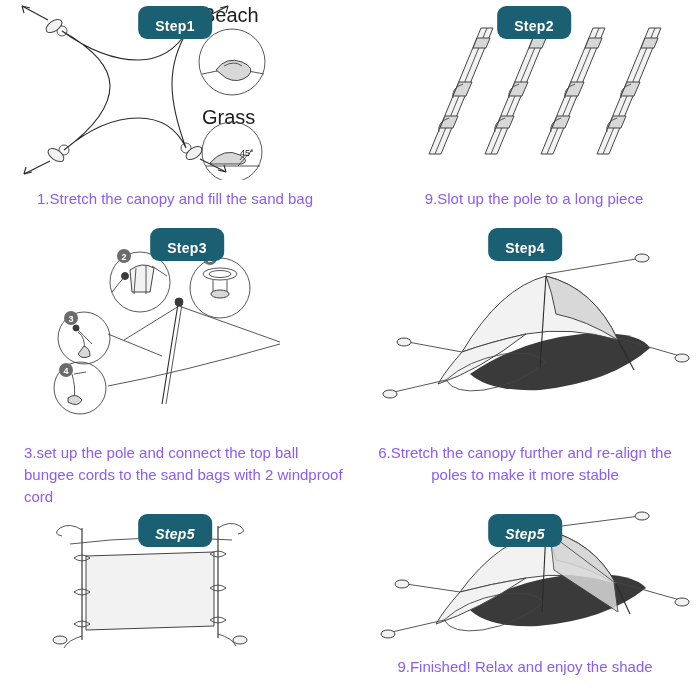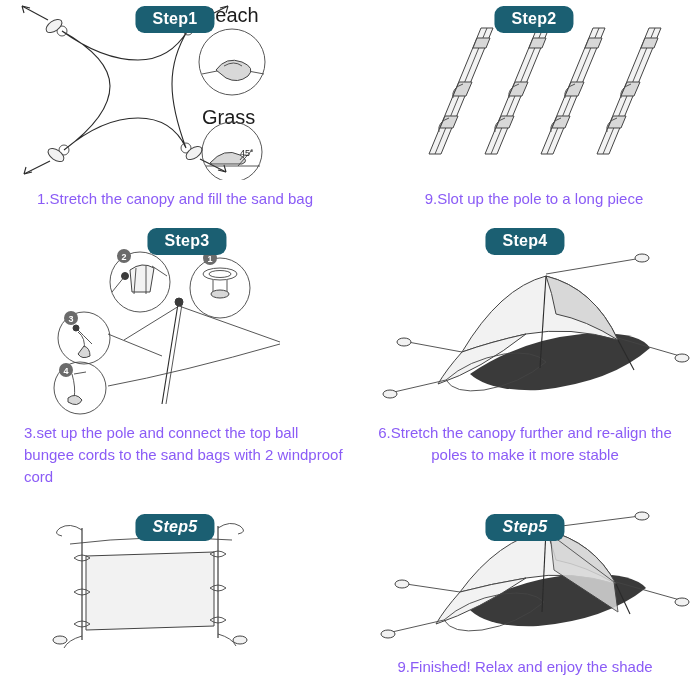--- a/index.html
+++ b/index.html
@@ -33,24 +33,24 @@
     width: 100%;
     height: 100%;
   }
   .badge {
     position: absolute;
     top: 6px;
     left: 50%;
     transform: translateX(-50%);
     background: #1b5f72;
     color: #ffffff;
-    font-size: 16px;
+    font-size: 14px;
     font-weight: bold;
     letter-spacing: 0.3px;
-    padding: 4px 17px 5px 17px;
+    padding: 12px 17px 5px 17px;
     border-radius: 9px;
     z-index: 5;
     white-space: nowrap;
   }
   .caption {
     font-size: 15px;
     line-height: 1.45;
     color: #8b5cf6;
     padding: 0 12px;
     box-sizing: border-box;
@@ -65,21 +65,21 @@
   #p1 { left: 0px;   top: 0px;   }
   #p2 { left: 359px; top: 0px;   }
   #p3 { left: 12px;   top: 222px; }
   #p4 { left: 350px; top: 222px; }
   #p5 { left: 0px;   top: 508px; }
   #p6 { left: 350px; top: 508px; }
   #p1 .art, #p2 .art { height: 180px; }
   #p3 .art, #p4 .art { height: 200px; }
   #p5 .art, #p6 .art { height: 140px; font-style: italic; }
   #p1 .caption, #p2 .caption { margin-top: 8px; }
-  #p3 .caption, #p4 .caption { margin-top: 0; }
+  #p3 .caption, #p4 .caption { margin-top: 20px; }
   #p5 .caption, #p6 .caption { margin-top: 8px; }
   .stroke { fill: none; stroke: #2a2a2a; stroke-width: 1.1; }
   .thin   { fill: none; stroke: #444444; stroke-width: 0.9; }
   .fill-lt { fill: #f2f2f2; stroke: #444444; stroke-width: 1; }
   .fill-md { fill: #d8d8d8; stroke: #444444; stroke-width: 1; }
   .fill-dk { fill: #3a3a3a; stroke: #3a3a3a; stroke-width: 1; }
   .labeltext {
     font-family: "Liberation Sans", sans-serif;
     font-size: 20px;
     fill: #1c1c1c;

